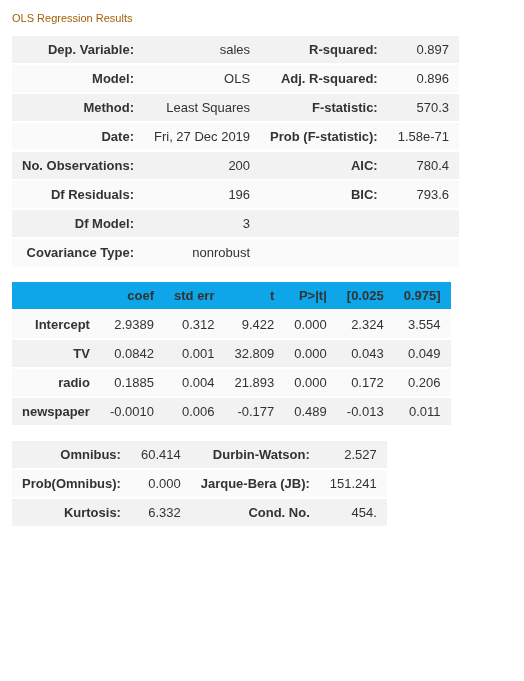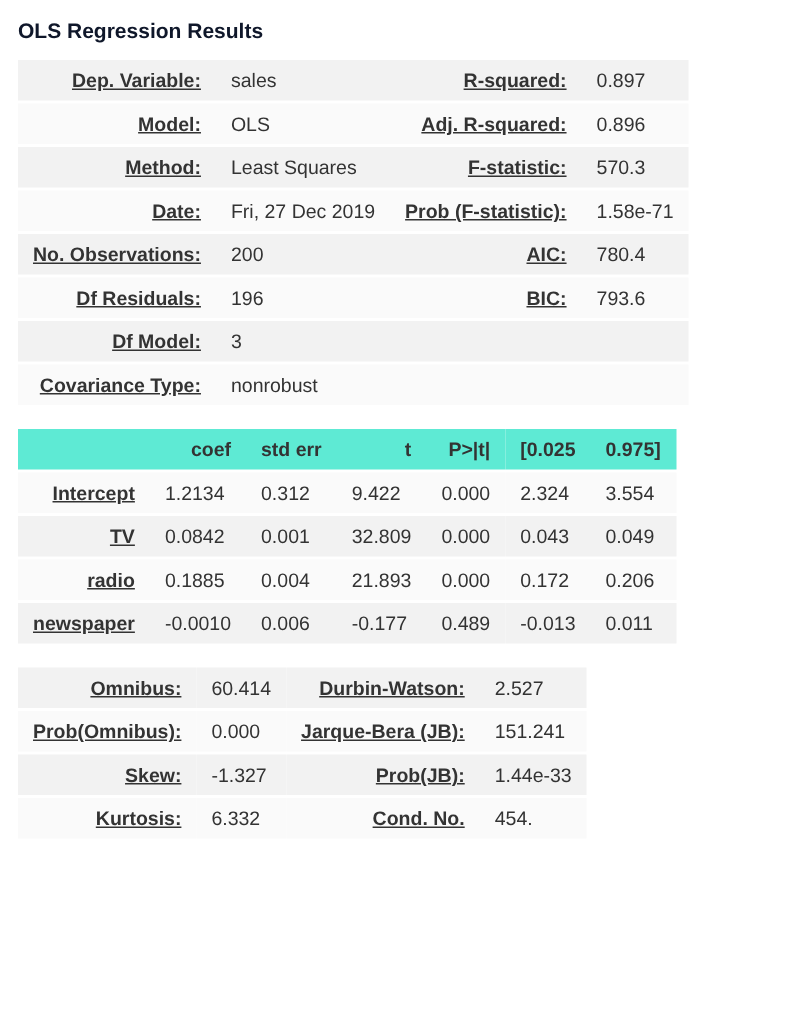--- a/index.html
+++ b/index.html
@@ -6,51 +6,50 @@
     font-family: Arial, Helvetica, sans-serif;
     font-size: 13px;
     color: #333;
     margin: 0;
     padding: 8px 12px;
     width: 524px;
     box-sizing: border-box;
     background: #fff;
   }
   h2.title {
-    font-size: 14px;
-    font-weight: 700;
-    color: #0f172a;
+    font-size: 11px;
+    font-weight: 400;
+    color: #a16207;
     margin: 4px 0 10px 0;
   }
   table {
     border-collapse: separate;
     border-spacing: 0 2px;
     margin-bottom: 12px;
   }
   td {
     padding: 6px 10px;
     text-align: right;
     white-space: nowrap;
   }
   td.lbl {
     font-weight: 700;
     text-align: right;
-    text-decoration: underline;
   }
   td.val {
     font-weight: 400;
-    text-align: left;
+    text-align: right;
   }
   
   .striped tr:nth-child(odd) td { background: #f2f2f2; }
   .striped tr:nth-child(even) td { background: #fafafa; }
   
   .coef-header td {
     font-weight: 700;
-    background: #5eead4;
+    background: #0ea5e9;
   }
   .coef-body tr:nth-child(odd) td { background: #fafafa; }
   .coef-body tr:nth-child(even) td { background: #f2f2f2; }
 </style>
 </head>
 <body>
 
 <h2 class="title">OLS Regression Results</h2>
 
 <table class="striped">
@@ -116,21 +115,21 @@
       <td>t</td>
       <td>P&gt;|t|</td>
       <td>[0.025</td>
       <td>0.975]</td>
     </tr>
   </thead>
   <tbody class="coef-body">
 
   <tr>
         <td class="lbl">Intercept</td>
-        <td class="val">1.2134</td>
+        <td class="val">2.9389</td>
         <td class="val">0.312</td>
         <td class="val">9.422</td>
         <td class="val">0.000</td>
         <td class="val">2.324</td>
         <td class="val">3.554</td>
       </tr>
       <tr>
         <td class="lbl">TV</td>
         <td class="val">0.0842</td>
         <td class="val">0.001</td>
@@ -169,25 +168,19 @@
         <td class="lbl">Durbin-Watson:</td>
         <td class="val">2.527</td>
       </tr>
       <tr>
         <td class="lbl">Prob(Omnibus):</td>
         <td class="val">0.000</td>
         <td class="lbl">Jarque-Bera (JB):</td>
         <td class="val">151.241</td>
       </tr>
       <tr>
-        <td class="lbl">Skew:</td>
-        <td class="val">-1.327</td>
-        <td class="lbl">Prob(JB):</td>
-        <td class="val">1.44e-33</td>
-      </tr>
-      <tr>
         <td class="lbl">Kurtosis:</td>
         <td class="val">6.332</td>
         <td class="lbl">Cond. No.</td>
         <td class="val">454.</td>
       </tr>
     </tbody>
 </table>
 
 </body></html>

